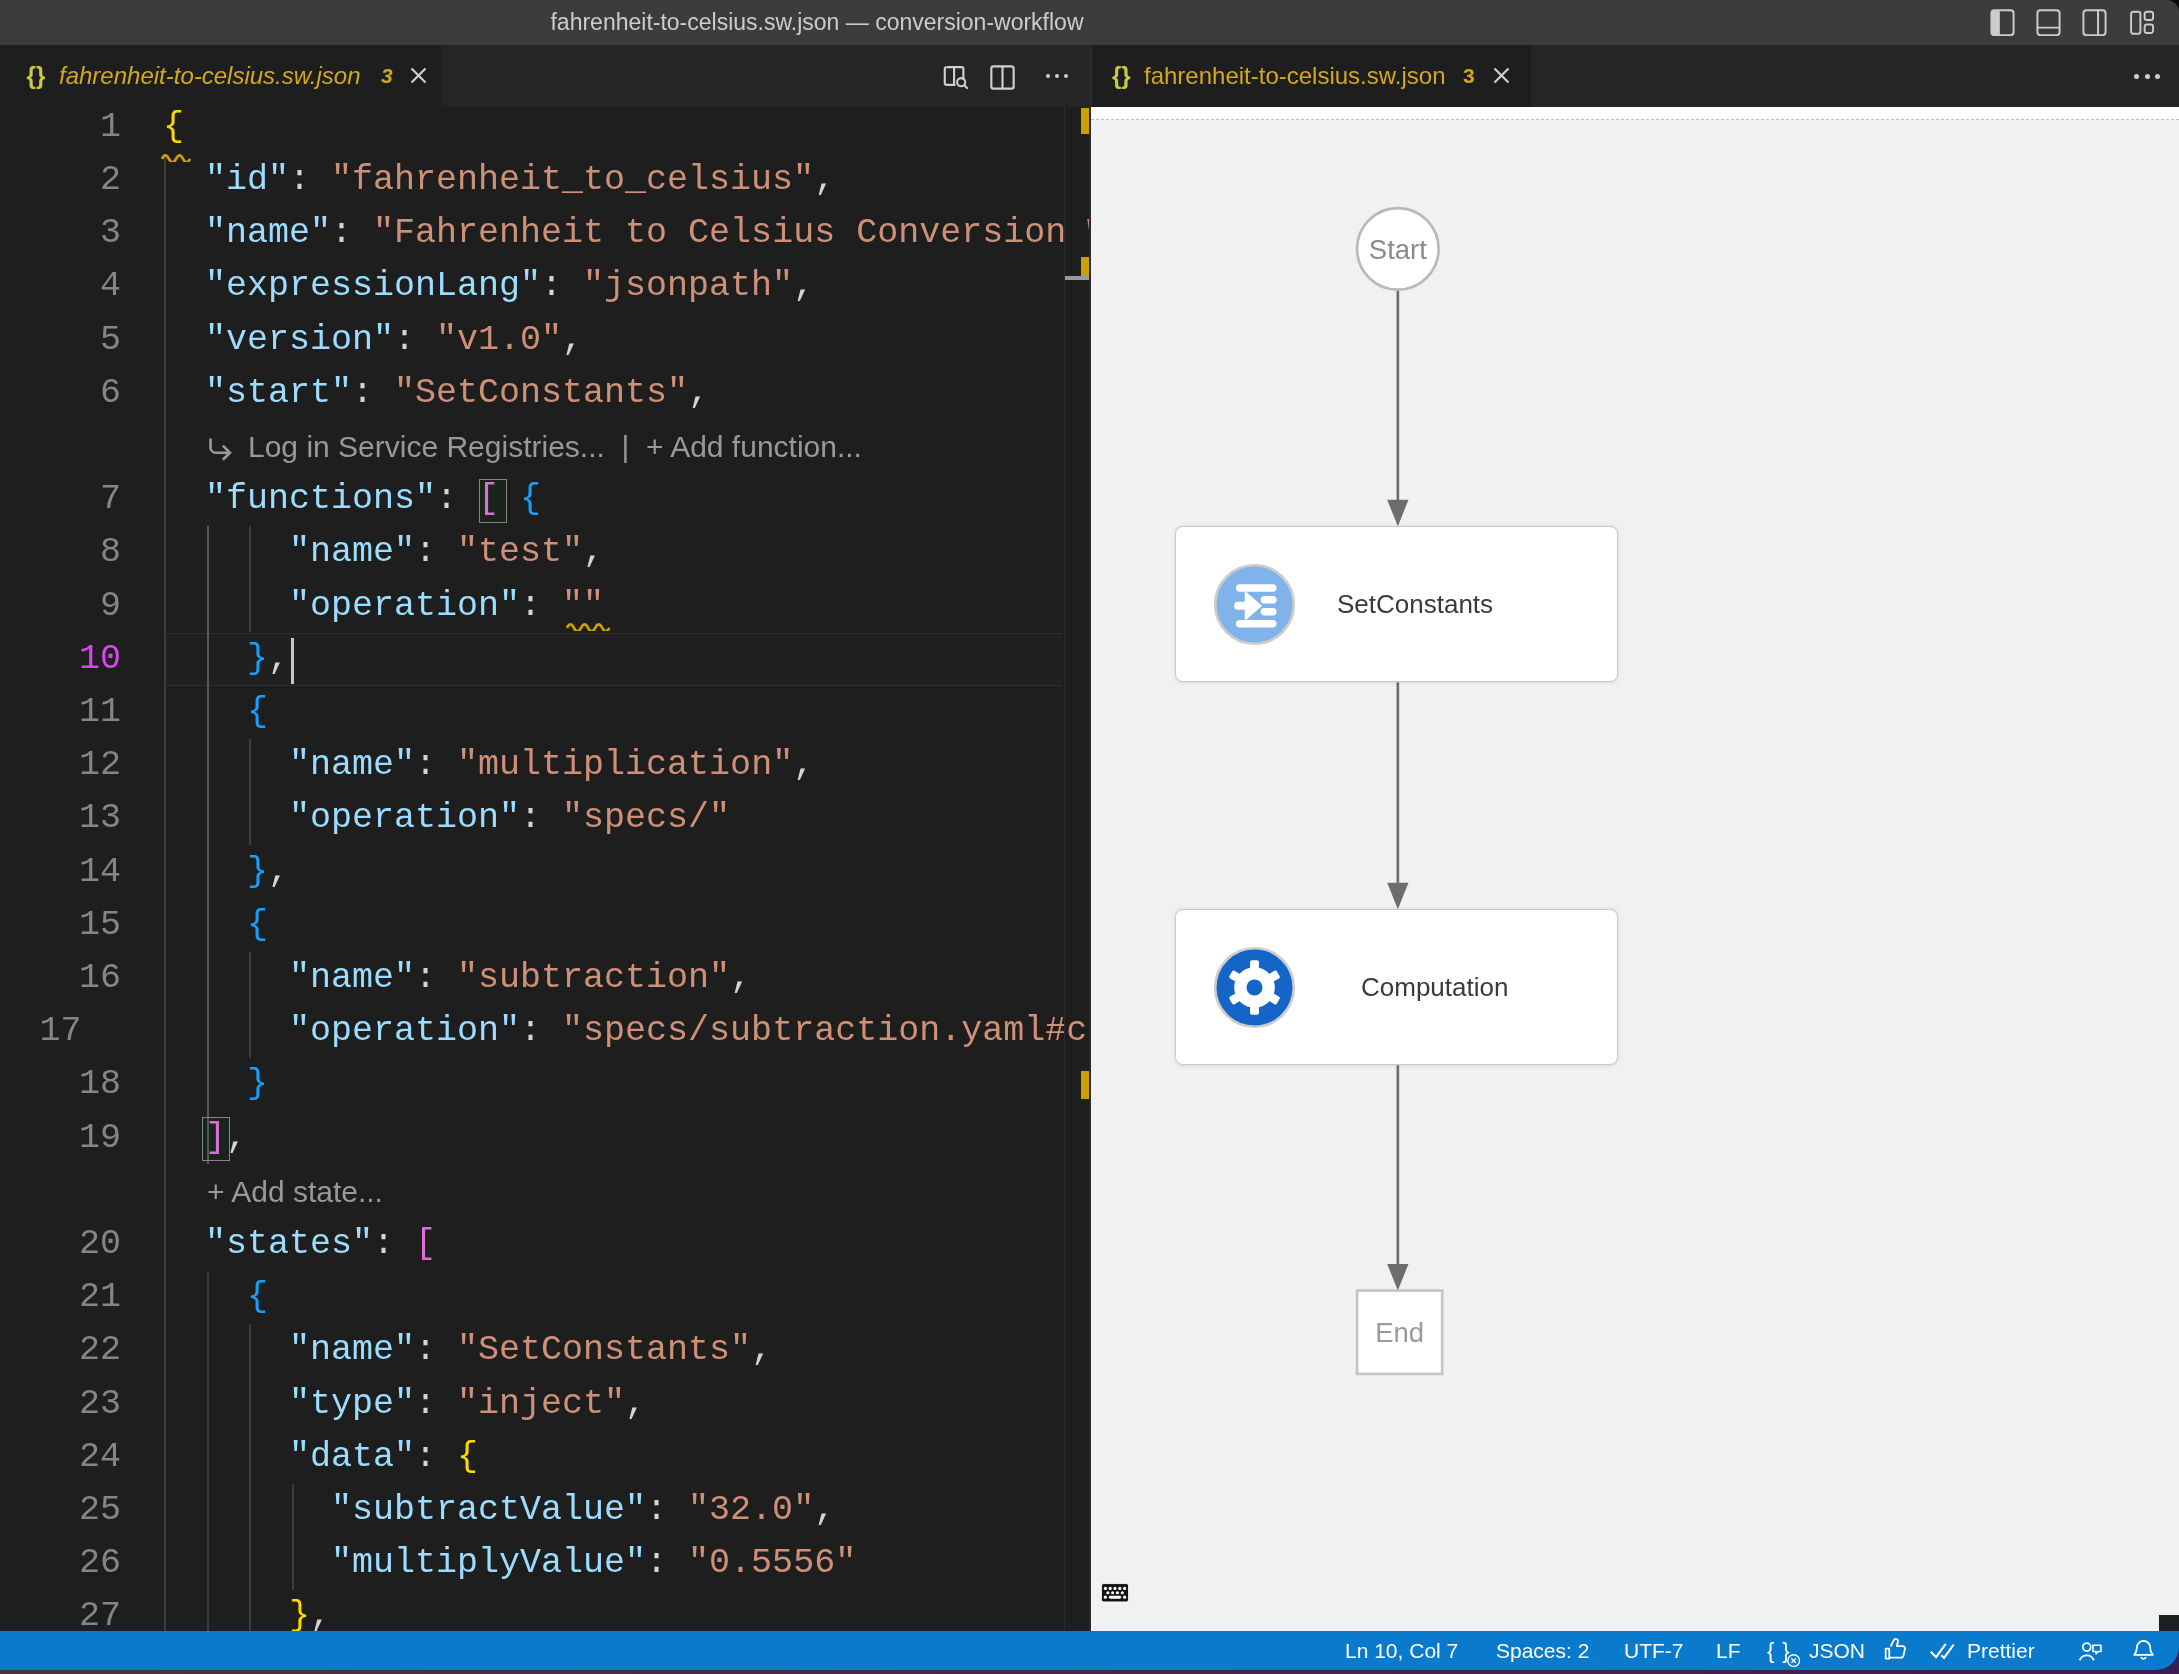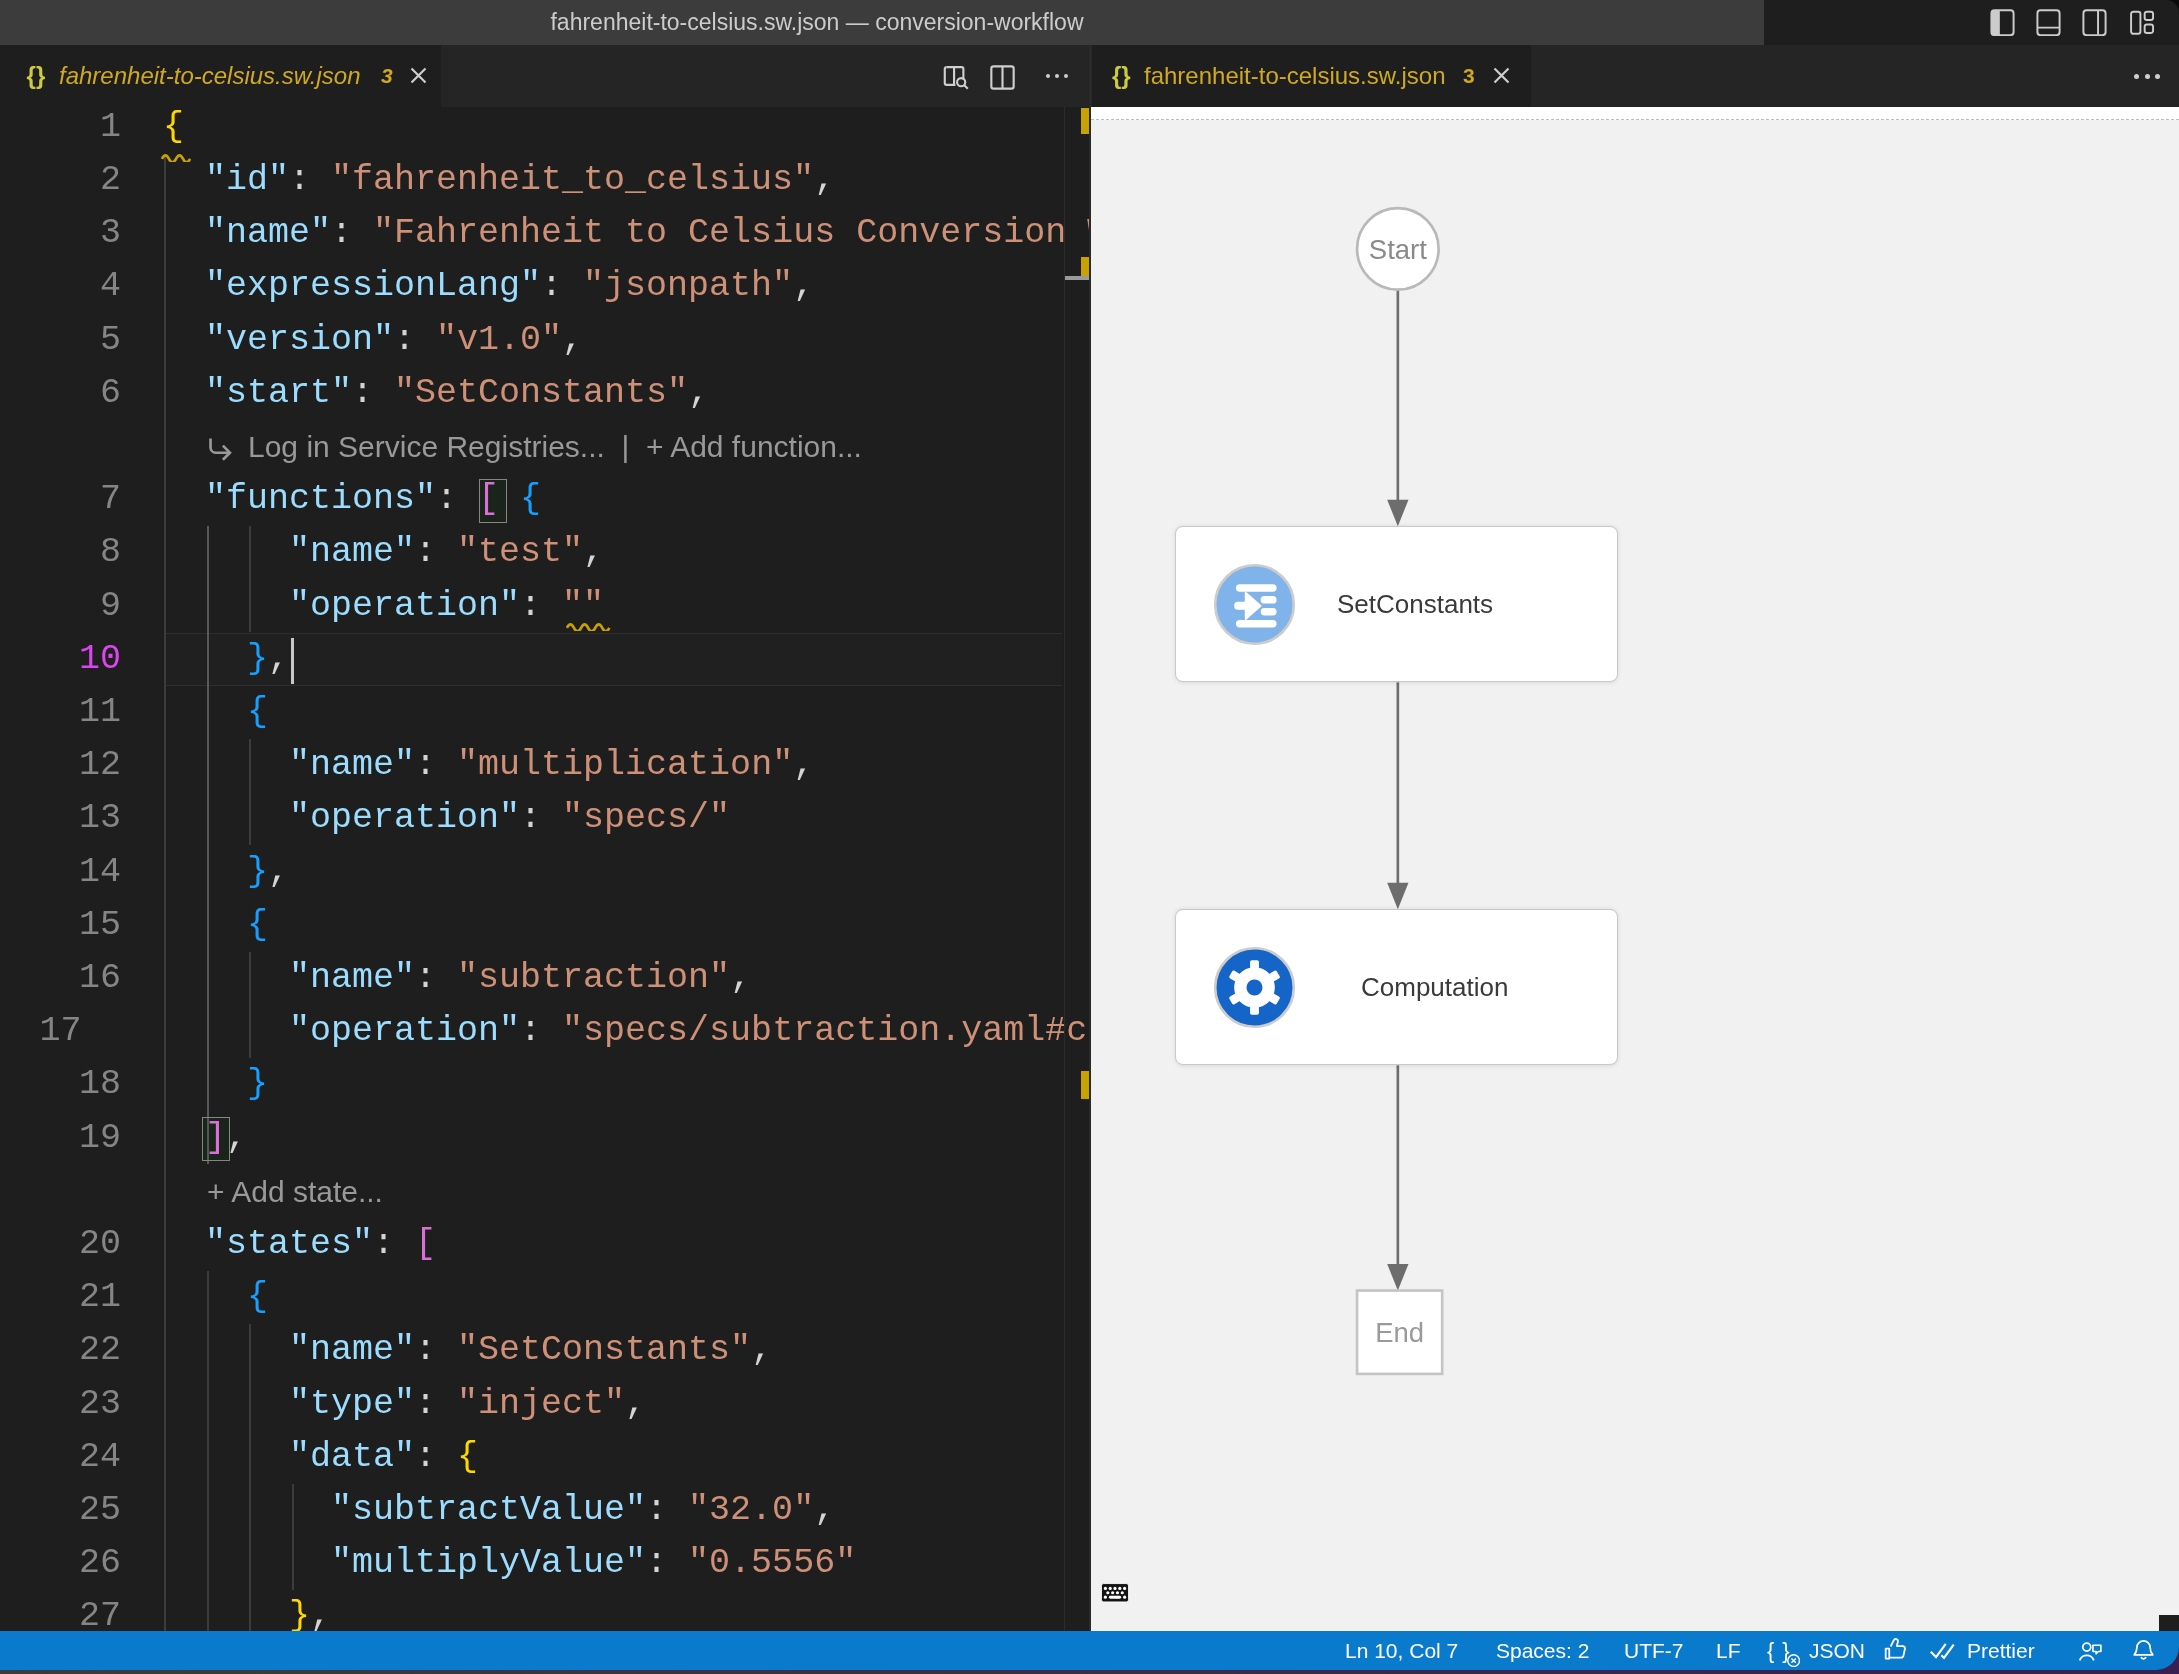--- a/index.html
+++ b/index.html
@@ -2,21 +2,21 @@
 <html style="font-size:14px"><head>
 <meta charset="utf-8">
 <style>
   * { margin:0; padding:0; box-sizing:border-box; }
   html,body { width:2179px; height:1674px; overflow:hidden; }
   body { background:#0a0a0a; font-family:"Liberation Sans", sans-serif; }
   #win { z-index:1; position:absolute; left:0; top:0; width:2179px; height:1670px;
          border-radius:0 12.4px 23px 0; overflow:hidden; background:#1e1e1e; }
   .abs { position:absolute; }
   
-  #titlebar { position:absolute; left:0; top:0; width:1764px; height:45px; background:#3c3c3c; }
+  #titlebar { position:absolute; left:0; top:0; width:2179px; height:45px; background:#3c3c3c; }
   #title-text { position:absolute; left:817px; top:0; height:45px; line-height:45px;
     transform:translateX(-50%); color:#cccccc; font-size:23px; white-space:nowrap; }
   
   #tabstrip-l { position:absolute; left:0; top:45px; width:1089px; height:62px; background:#252526; }
   #tabstrip-r { position:absolute; left:1091px; top:45px; width:1088px; height:62px; background:#252526; }
   .tab { position:absolute; top:0; height:62px; background:#1e1e1e; }
   .tab-inner { position:absolute; top:0; height:62px; line-height:62px; white-space:nowrap; }
   .json-ico { color:#cbcb41; font-size:24px; font-weight:bold; }
   .tab-label { font-size:24px; color:#d0a923; }
   .tab-badge { font-size:21px; color:#d0a923; font-weight:bold; }

